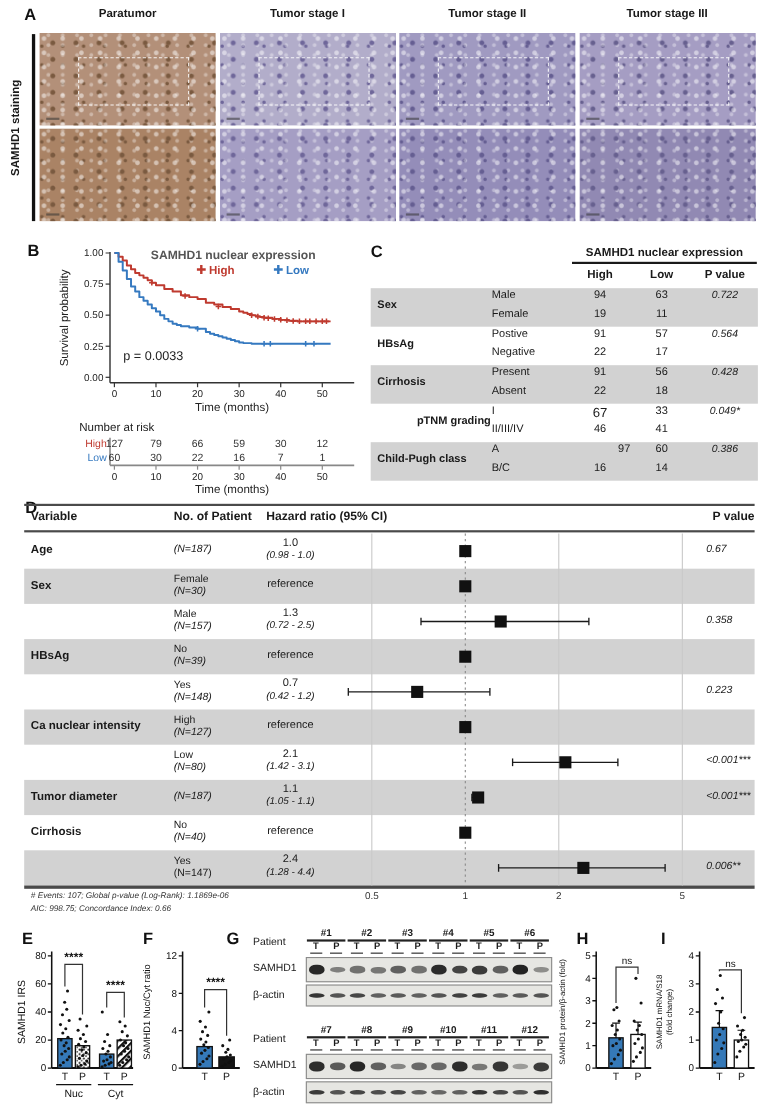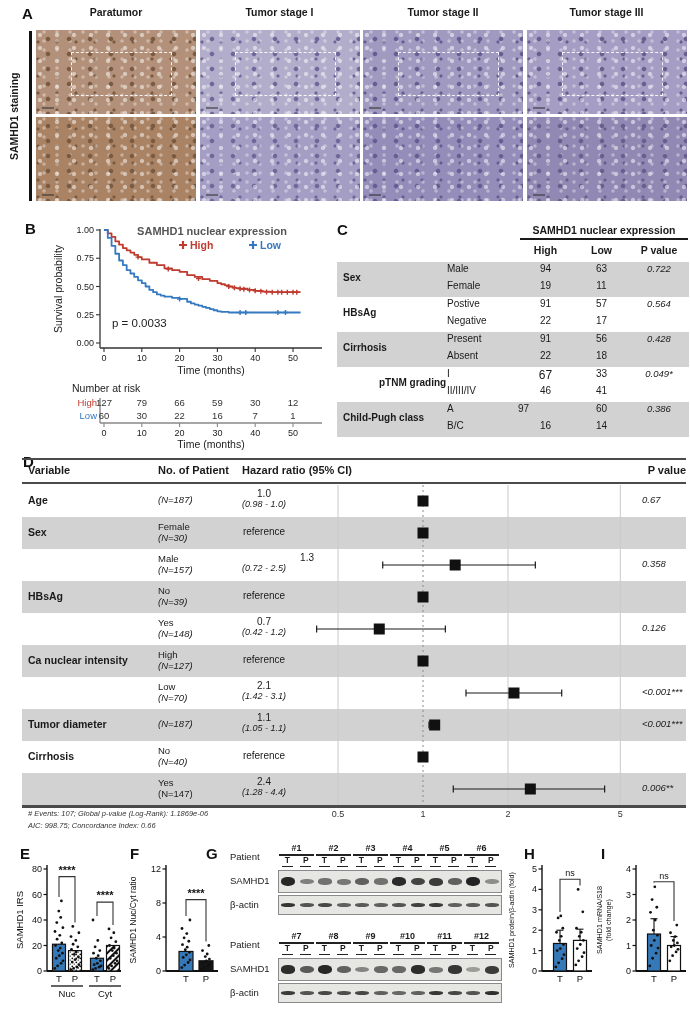--- a/index.html
+++ b/index.html
@@ -205,21 +205,21 @@
         <div class="abs" style="left: 181px; top: 1px; width: 55px; text-align: center; font-size: 12px;">67</div>
         <div class="abs" style="left: 236px; top: 1px; width: 57px; text-align: center; font-size: 10px;">33</div>
         <div class="abs" style="left: 293px; top: 1px; width: 58px; text-align: center; font-size: 9.5px; font-style: italic;">0.049*</div>
         <div class="abs" style="left: 110px; top: 18px; font-size: 10px;">II/III/IV</div>
         <div class="abs" style="left: 181px; top: 18px; width: 55px; text-align: center; font-size: 10px;">46</div>
         <div class="abs" style="left: 236px; top: 18px; width: 57px; text-align: center; font-size: 10px;">41</div>
       </div>
       <div class="abs" style="left: 2px; top: 184px; width: 352px; height: 35px; background: rgb(210, 210, 210);">
         <div class="abs" style="left: 6px; top: 10px; font-weight: bold; font-size: 10px;">Child-Pugh class</div>
         <div class="abs" style="left: 110px; top: 1px; font-size: 10px;">A</div>
-        <div class="abs" style="left: 181px; top: 1px; width: 55px; text-align: left; font-size: 10px;">97</div>
+        <div class="abs" style="left: 181px; top: 1px; width: 55px; text-align: right; font-size: 10px;">97</div>
         <div class="abs" style="left: 236px; top: 1px; width: 57px; text-align: center; font-size: 10px;">60</div>
         <div class="abs" style="left: 293px; top: 1px; width: 58px; text-align: center; font-size: 9.5px; font-style: italic;">0.386</div>
         <div class="abs" style="left: 110px; top: 18px; font-size: 10px;">B/C</div>
         <div class="abs" style="left: 181px; top: 18px; width: 55px; text-align: center; font-size: 10px;">16</div>
         <div class="abs" style="left: 236px; top: 18px; width: 57px; text-align: center; font-size: 10px;">14</div>
       </div>
     </div>
 
   <div id="panel-d" class="abs" style="left:20px;top:452px;width:668px;height:392px">
       <div class="abs" style="left: 2px; top: 6px; width: 664px; height: 2px; background: rgb(74, 74, 74);"></div>
@@ -237,46 +237,46 @@
       </div>
       <div class="abs" style="left: 2px; top: 65px; width: 664px; height: 32px; background: rgb(210, 210, 210);">
         <div class="abs" style="left: 6px; top: 9px; font-weight: bold; font-size: 10.5px;">Sex</div>
         <div class="abs" style="left: 136px; top: 4px; font-size: 9.5px;">Female</div>
         <div class="abs" style="left: 136px; top: 15px; font-size: 9.5px; font-style: italic;">(N=30)</div>
         <div class="abs" style="left: 192px; top: 9px; width: 100px; text-align: center; font-size: 10px;">reference</div>
       </div>
       <div class="abs" style="left: 2px; top: 97px; width: 664px; height: 32px;">
         <div class="abs" style="left: 136px; top: 4px; font-size: 9.5px;">Male</div>
         <div class="abs" style="left: 136px; top: 15px; font-size: 9.5px; font-style: italic;">(N=157)</div>
-        <div class="abs" style="left: 192px; top: 3px; width: 100px; text-align: right; font-size: 10px;">1.3</div>
+        <div class="abs" style="left: 192px; top: 3px; width: 100px; text-align: center; font-size: 10px;">1.3</div>
         <div class="abs" style="left: 192px; top: 14px; width: 100px; text-align: center; font-size: 9px; font-style: italic;">(0.72 - 2.5)</div>
         <div class="abs" style="left: 620px; top: 9px; font-size: 9.5px; font-style: italic;">0.358</div>
       </div>
       <div class="abs" style="left: 2px; top: 129px; width: 664px; height: 32px; background: rgb(210, 210, 210);">
         <div class="abs" style="left: 6px; top: 9px; font-weight: bold; font-size: 10.5px;">HBsAg</div>
         <div class="abs" style="left: 136px; top: 4px; font-size: 9.5px;">No</div>
         <div class="abs" style="left: 136px; top: 15px; font-size: 9.5px; font-style: italic;">(N=39)</div>
         <div class="abs" style="left: 192px; top: 9px; width: 100px; text-align: center; font-size: 10px;">reference</div>
       </div>
       <div class="abs" style="left: 2px; top: 161px; width: 664px; height: 32px;">
         <div class="abs" style="left: 136px; top: 4px; font-size: 9.5px;">Yes</div>
         <div class="abs" style="left: 136px; top: 15px; font-size: 9.5px; font-style: italic;">(N=148)</div>
         <div class="abs" style="left: 192px; top: 3px; width: 100px; text-align: center; font-size: 10px;">0.7</div>
         <div class="abs" style="left: 192px; top: 14px; width: 100px; text-align: center; font-size: 9px; font-style: italic;">(0.42 - 1.2)</div>
-        <div class="abs" style="left: 620px; top: 9px; font-size: 9.5px; font-style: italic;">0.126</div>
+        <div class="abs" style="left: 620px; top: 9px; font-size: 9.5px; font-style: italic;">0.223</div>
       </div>
       <div class="abs" style="left: 2px; top: 193px; width: 664px; height: 32px; background: rgb(210, 210, 210);">
         <div class="abs" style="left: 6px; top: 9px; font-weight: bold; font-size: 10.5px;">Ca nuclear intensity</div>
         <div class="abs" style="left: 136px; top: 4px; font-size: 9.5px;">High</div>
         <div class="abs" style="left: 136px; top: 15px; font-size: 9.5px; font-style: italic;">(N=127)</div>
         <div class="abs" style="left: 192px; top: 9px; width: 100px; text-align: center; font-size: 10px;">reference</div>
       </div>
       <div class="abs" style="left: 2px; top: 225px; width: 664px; height: 32px;">
         <div class="abs" style="left: 136px; top: 4px; font-size: 9.5px;">Low</div>
-        <div class="abs" style="left: 136px; top: 15px; font-size: 9.5px; font-style: italic;">(N=70)</div>
+        <div class="abs" style="left: 136px; top: 15px; font-size: 9.5px; font-style: italic;">(N=80)</div>
         <div class="abs" style="left: 192px; top: 3px; width: 100px; text-align: center; font-size: 10px;">2.1</div>
         <div class="abs" style="left: 192px; top: 14px; width: 100px; text-align: center; font-size: 9px; font-style: italic;">(1.42 - 3.1)</div>
         <div class="abs" style="left: 620px; top: 9px; font-size: 9.5px; font-style: italic;">&lt;0.001***</div>
       </div>
       <div class="abs" style="left: 2px; top: 257px; width: 664px; height: 32px; background: rgb(210, 210, 210);">
         <div class="abs" style="left: 6px; top: 9px; font-weight: bold; font-size: 10.5px;">Tumor diameter</div>
         <div class="abs" style="left: 136px; top: 9px; font-size: 9.5px; font-style: italic;">(N=187)</div>
         <div class="abs" style="left: 192px; top: 3px; width: 100px; text-align: center; font-size: 10px;">1.1</div>
         <div class="abs" style="left: 192px; top: 14px; width: 100px; text-align: center; font-size: 9px; font-style: italic;">(1.05 - 1.1)</div>
         <div class="abs" style="left: 620px; top: 9px; font-size: 9.5px; font-style: italic;">&lt;0.001***</div>

